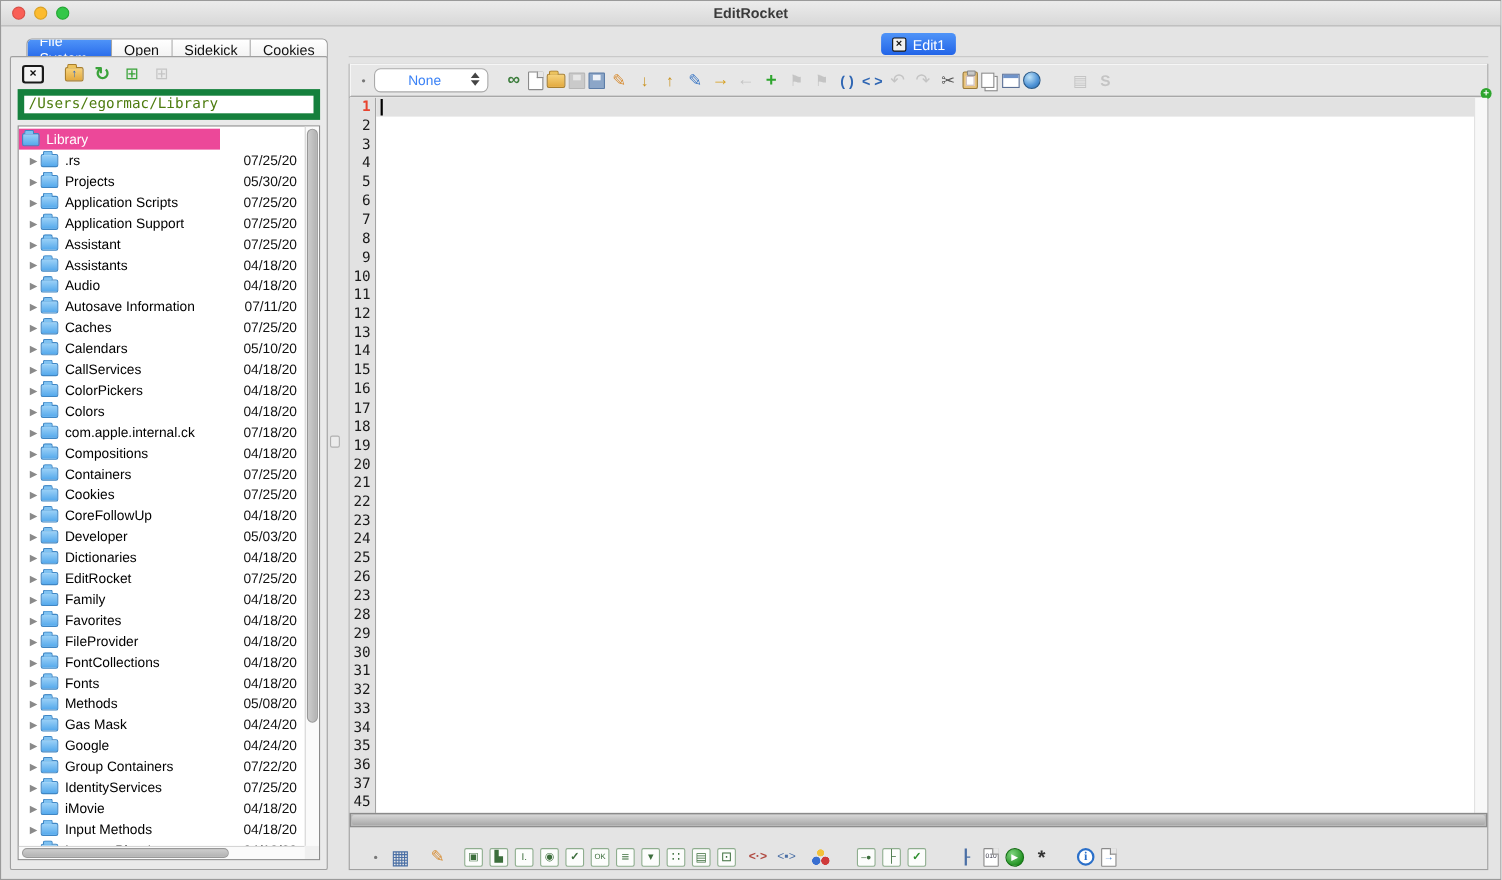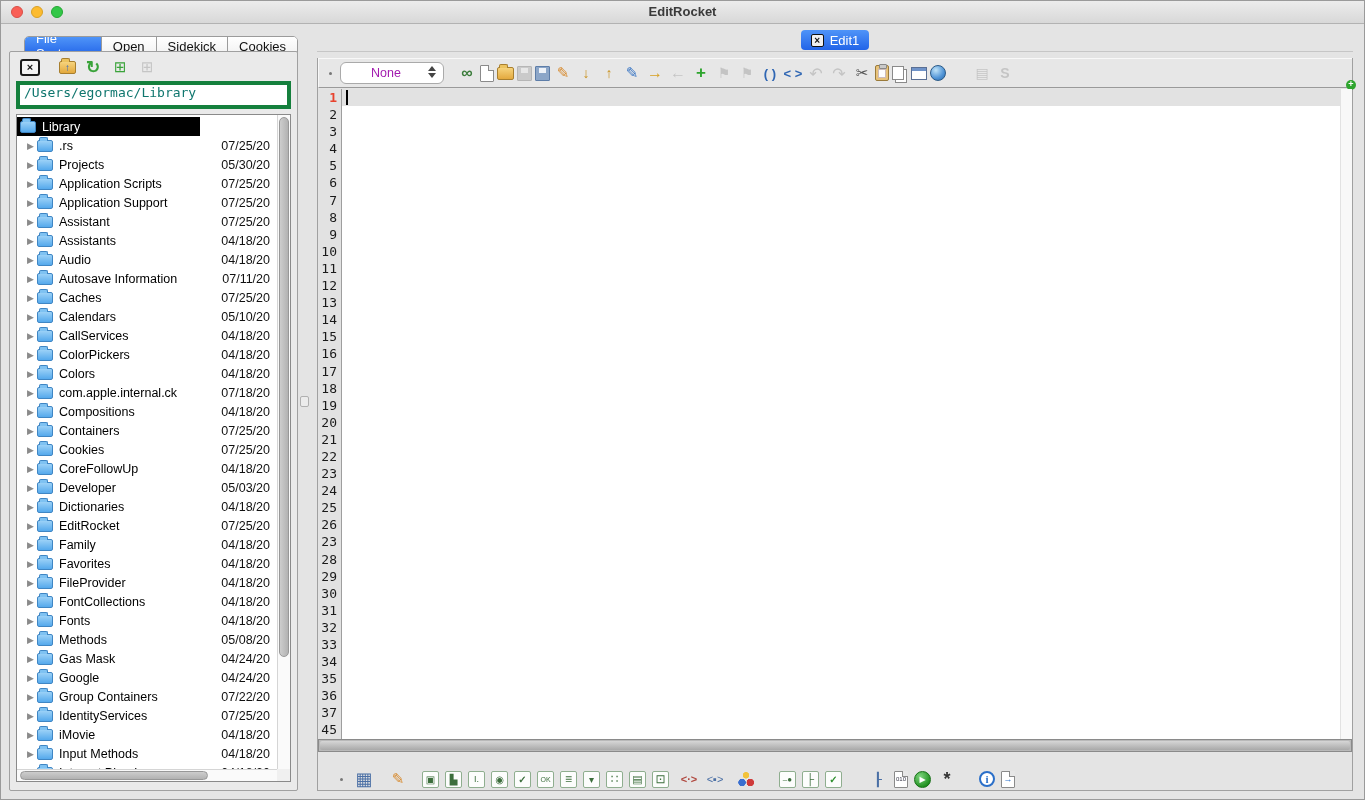--- a/index.html
+++ b/index.html
@@ -63,34 +63,34 @@
   .sidebar { position:absolute; left:8px; top:28px; width:289px; height:762px; }
   .side-tabs { display:inline-flex; margin-left:15px; border:1px solid #9b9b9b; border-radius:5px;
     overflow:hidden; height:21px; background:#fff; }
   .stab { display:flex; align-items:center; padding:0 11px; font-size:13px; color:#111;
     background:linear-gradient(#ffffff,#f0f0f0); border-right:1px solid #9b9b9b; cursor:default; }
   .stab:last-child { border-right:none; }
   .stab.active { background:linear-gradient(#4f94f8,#2264e8); color:#fff; }
   .side-body { position:absolute; top:22px; left:0; right:0; bottom:0; border:1px solid #a0a0a0;
     border-radius:2px; background:#eaeaea; }
   .side-toolbar { display:flex; align-items:center; height:26px; padding:4px 0 0 10px; gap:7px; }
-  .path-field { margin:3px 6px 0 6px; height:28px; background:#fff; border:4px solid #15803d;
-    font:13px "DejaVu Sans Mono",monospace; color:#0f766e; padding:0 4px; line-height:15px; overflow:hidden; }
+  .path-field { margin:3px 6px 0 6px; height:28px; background:#fff; border:6px solid #15803d;
+    font:13px "DejaVu Sans Mono",monospace; color:#4d7c0f; padding:0 4px; line-height:15px; overflow:hidden; }
   .tree { position:absolute; left:6px; right:6px; top:62px; bottom:8px; background:#fff;
     border:1px solid #8a8a8a; overflow:hidden; }
   .tree-rows { padding-top:2px; }
   .trow { display:flex; align-items:center; height:19px; font-size:12.5px; color:#000; white-space:nowrap; }
   .tri { width:13px; margin-left:7px; color:#8a8a8a; font-size:9px; text-align:center; flex:none; }
   .folder { width:16px; height:12px; background:linear-gradient(#9bd1f7,#55a9ec); border:1px solid #3f86c4;
     border-radius:2px; position:relative; margin-right:6px; flex:none; }
   .folder::before { content:""; position:absolute; top:-4px; left:1px; width:7px; height:3px;
     background:#7fc2f2; border:1px solid #3f86c4; border-bottom:none; border-radius:2px 2px 0 0; }
   .trow .date { margin-left:auto; margin-right:20px; font-size:12.5px; color:#111; }
   .root-row { display:flex; align-items:center; height:19px; }
-  .rootsel { display:inline-flex; align-items:center; height:19px; background:#000000; width:183px;
+  .rootsel { display:inline-flex; align-items:center; height:19px; background:#ec4899; width:183px;
     padding-left:3px; color:#fff; font-size:12.5px; }
   .rootsel .folder { margin-right:6px; }
   .vscroll { position:absolute; top:0; right:0; bottom:12px; width:13px; background:#fafafa; border-left:1px solid #d5d5d5; }
   .vscroll .thumb { position:absolute; left:1px; right:1px; top:2px; height:540px;
     background:linear-gradient(90deg,#cdcdcd,#b2b2b2); border:1px solid #989898; border-radius:6px; }
   .hscroll { position:absolute; left:0; right:13px; bottom:0; height:12px; background:#fafafa; border-top:1px solid #d5d5d5; }
   .hscroll .thumb { position:absolute; top:1px; bottom:1px; left:3px; width:188px;
     background:linear-gradient(#cdcdcd,#b2b2b2); border:1px solid #989898; border-radius:6px; }
   .scorner { position:absolute; right:0; bottom:0; width:13px; height:12px; background:#f0f0f0; }
 
@@ -106,21 +106,21 @@
     border-radius:4px; background:linear-gradient(#4f94f8,#2264e8); color:#fff; font-size:13px; cursor:default; }
   .tab-close { width:13px; height:13px; border:1px solid #111; border-radius:2px; background:#f0f0f0;
     color:#111; font-size:10px; font-weight:bold; line-height:11px; text-align:center; }
   .frame { position:absolute; top:29px; left:0; right:0; bottom:0; border:1px solid #a0a0a0; pointer-events:none; }
 
   .edit-toolbar { position:absolute; top:29px; left:1px; right:1px; height:30px; background:#e7e7e7;
     border-top:1px solid #f8f8f8; border-left:1px solid #f8f8f8; border-bottom:1px solid #9a9a9a;
     display:flex; align-items:center; padding:0 8px; gap:3px; }
   .syntax-select { width:104px; height:22px; background:#fff; border:1px solid #aaa; border-radius:6px;
     display:flex; align-items:center; margin-right:10px; position:relative; flex:none; cursor:default; }
-  .syntax-select .val { flex:1; text-align:center; font-size:12.5px; color:#a21caf; padding-right:12px; }
+  .syntax-select .val { flex:1; text-align:center; font-size:12.5px; color:#3b82f6; padding-right:12px; }
   .stepper { position:absolute; right:7px; top:3px; display:flex; flex-direction:column; gap:2px; }
   .stepper i { width:0; height:0; border-left:4px solid transparent; border-right:4px solid transparent; }
   .stepper .up { border-bottom:5px solid #444; }
   .stepper .dn { border-top:5px solid #444; }
 
   .edit-body { position:absolute; top:60px; left:1px; right:1px; height:650px; display:flex; background:#fff; }
   .gutter { width:24px; background:#e2e2e2; border-right:1px solid #9e9e9e;
     font:13px/17.1px "DejaVu Sans Mono",monospace; color:#1a1a1a; text-align:right; padding-right:4px; }
   .ln { height:17.1px; }
   .ln.current { color:#e8432e; font-weight:bold; }

